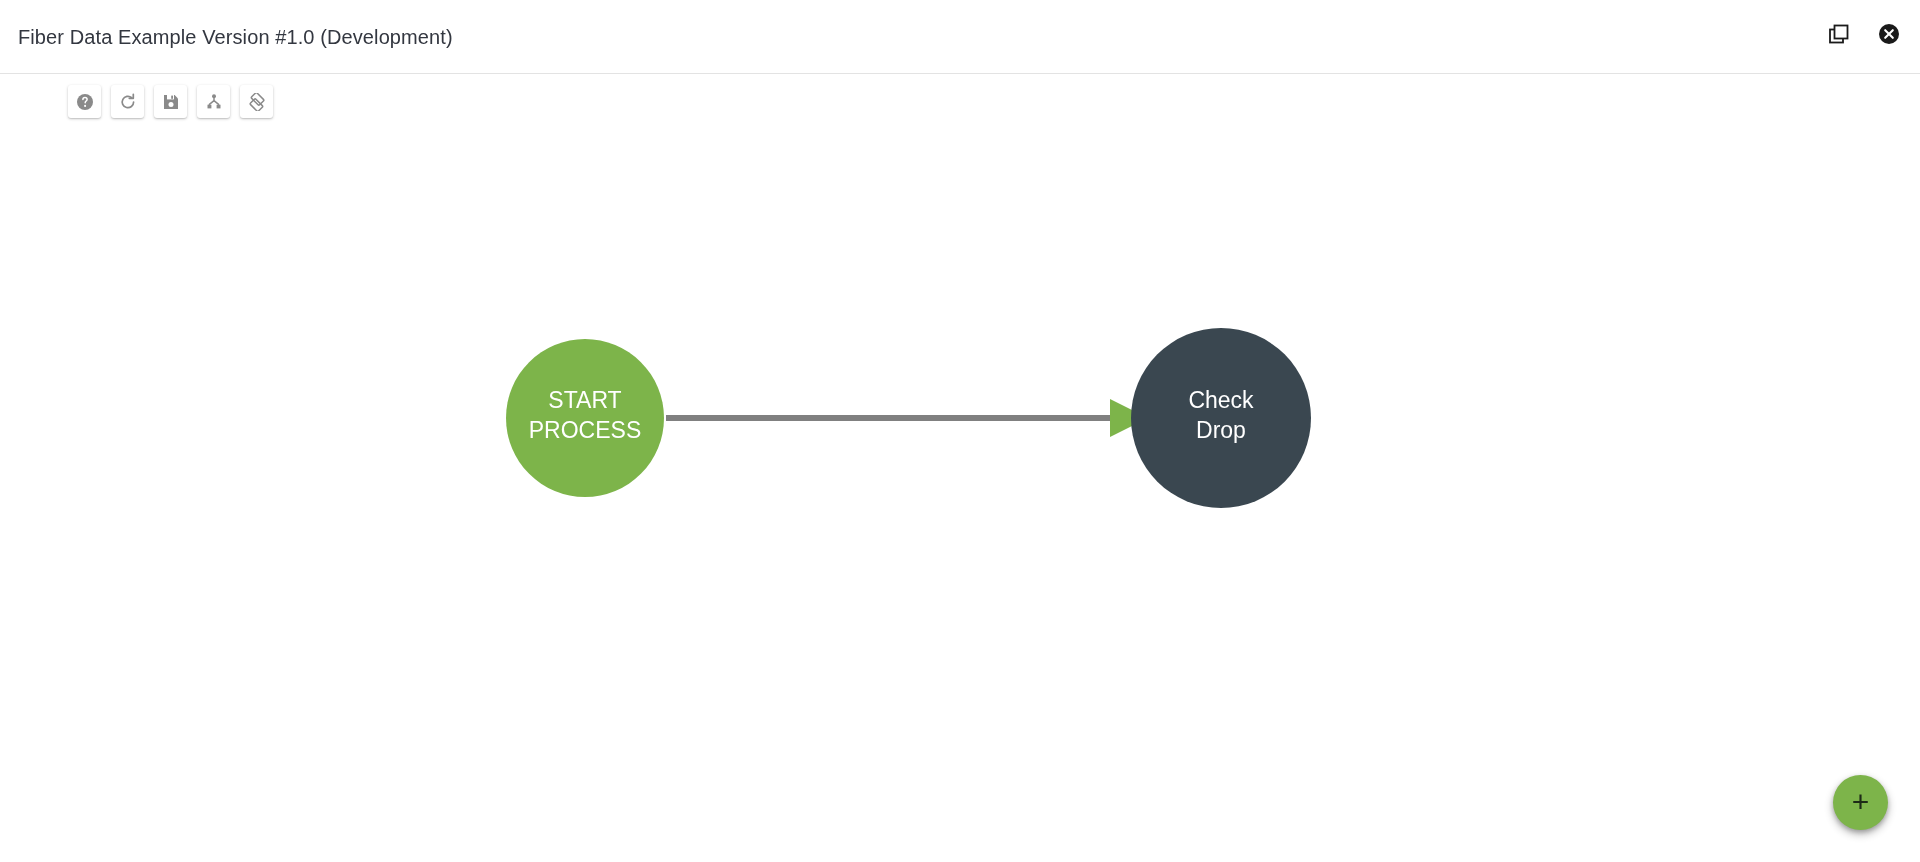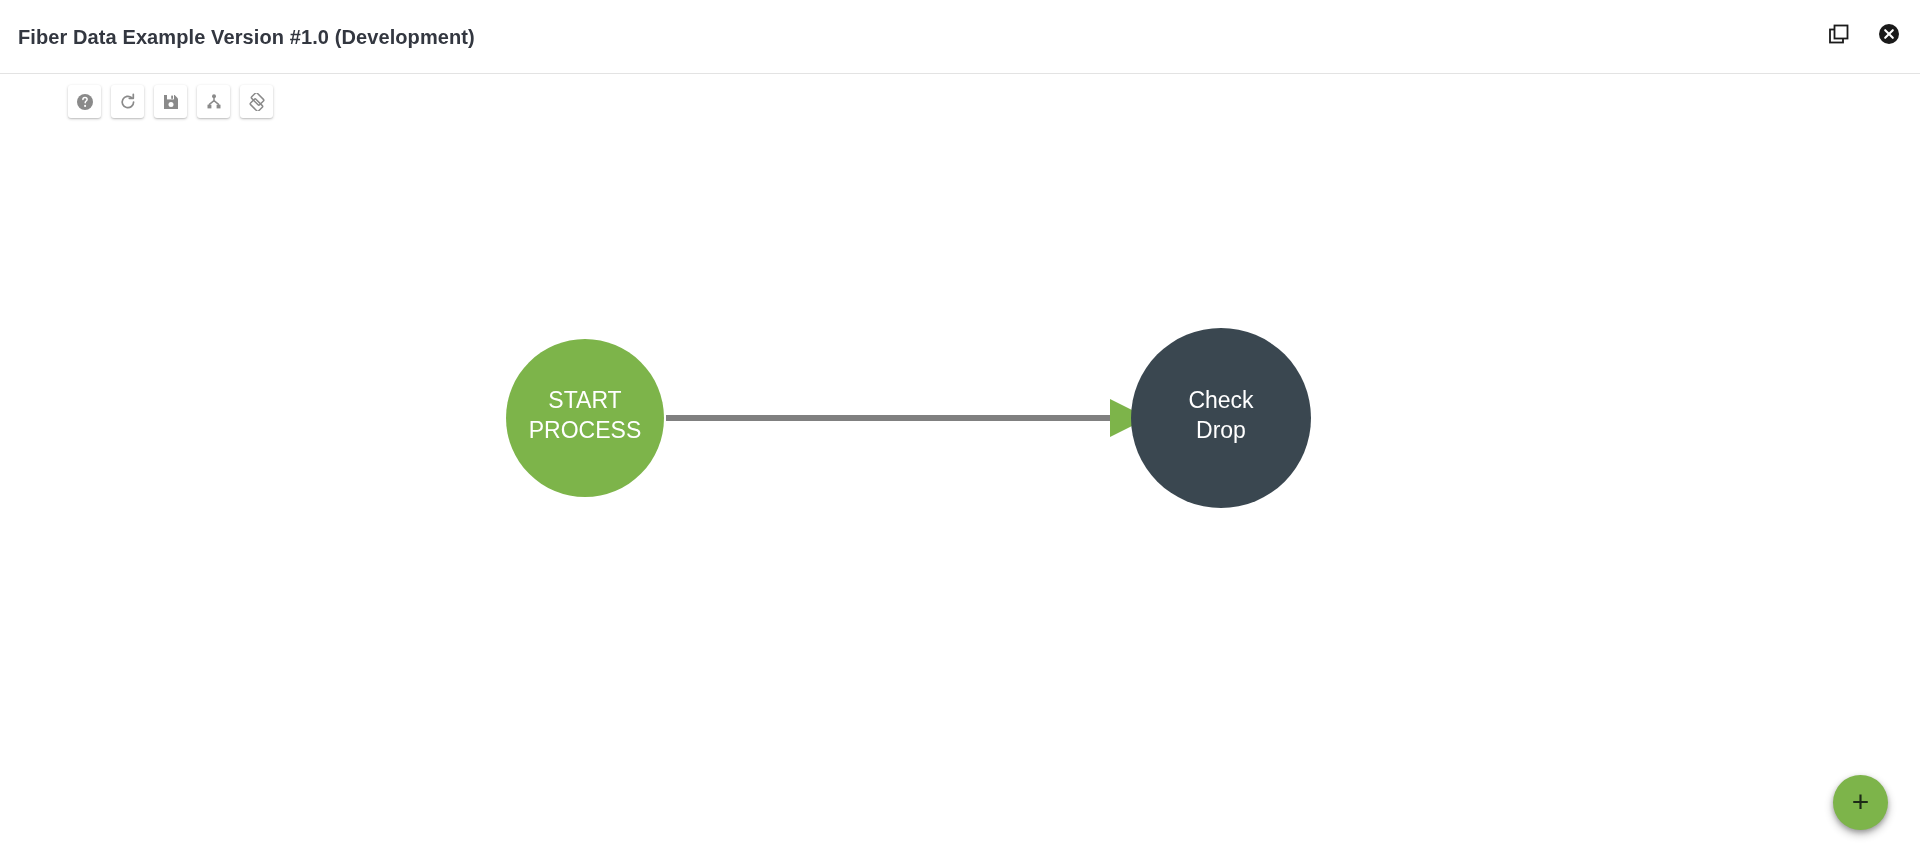--- a/index.html
+++ b/index.html
@@ -30,21 +30,21 @@
     background: #ffffff;
     border-bottom: 1px solid #e3e3e3;
   }
   .titlebar-title {
     position: absolute;
     left: 18px;
     top: 24px;
     font-size: 20px;
     line-height: 26px;
     color: #333740;
-    font-weight: 700;
+    font-weight: 400;
     letter-spacing: 0.1px;
     white-space: nowrap;
   }
   .titlebar-actions {
     position: absolute;
     right: 16px;
     top: 20px;
     display: flex;
     align-items: center;
     gap: 20px;

